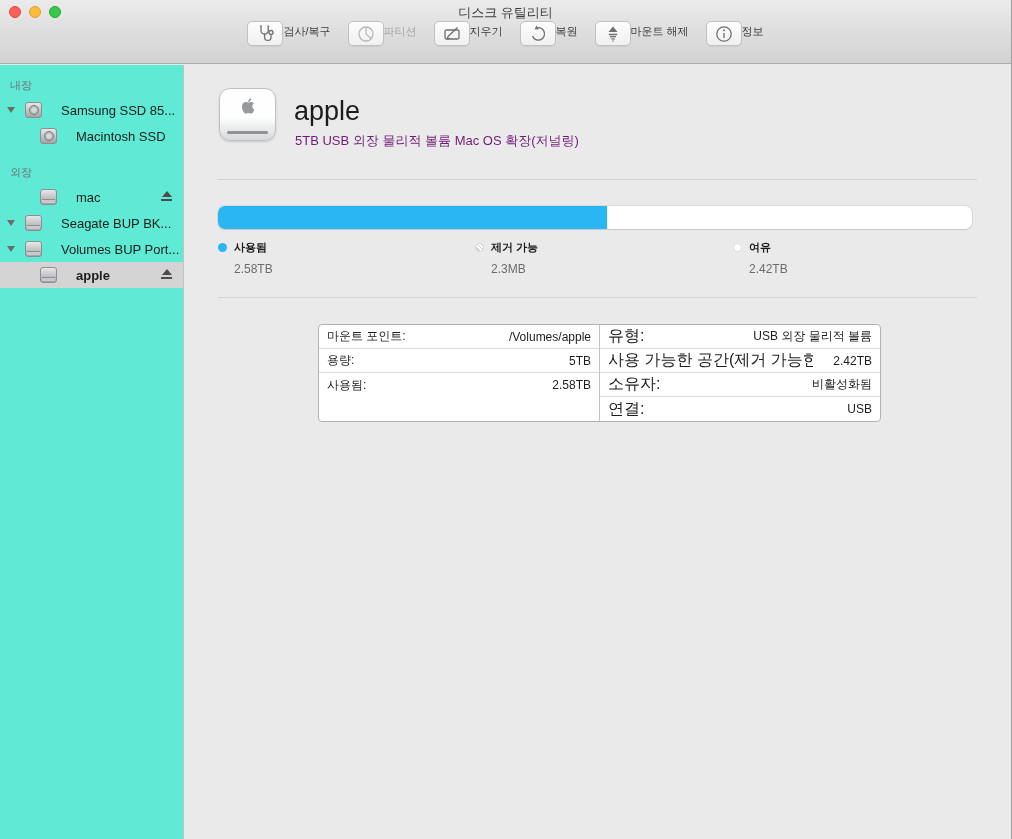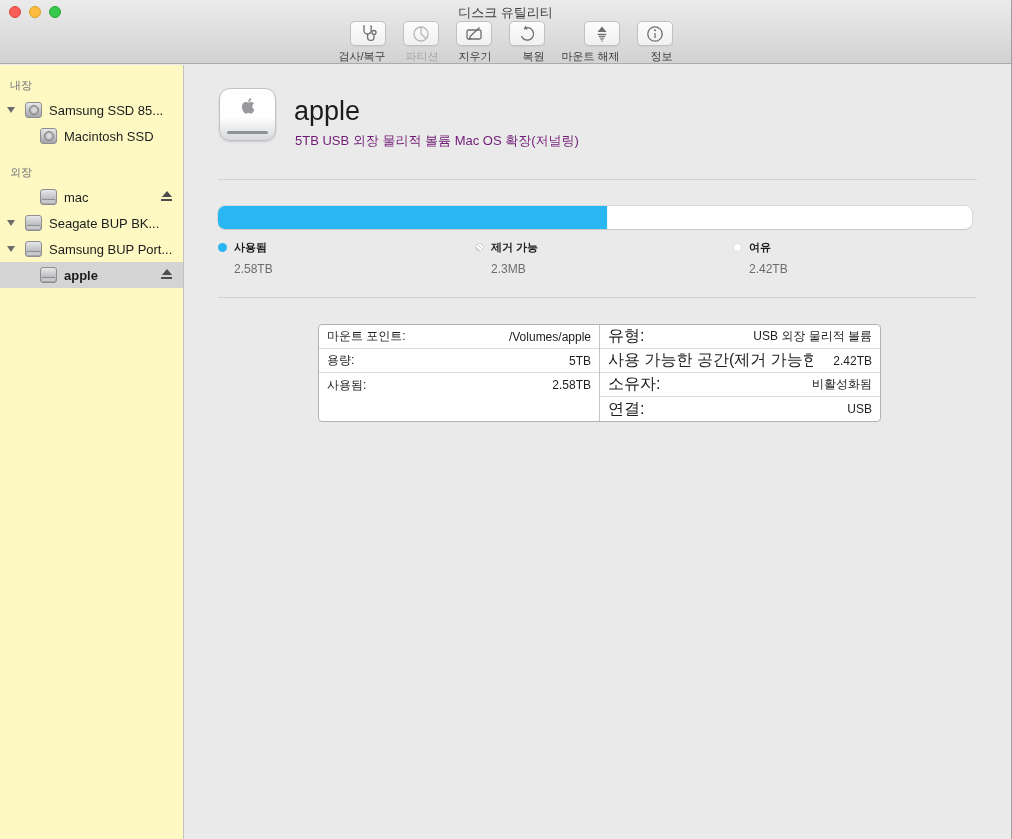--- a/index.html
+++ b/index.html
@@ -21,37 +21,37 @@
   }
   .lights { position:absolute; top:6px; left:9px; display:flex; gap:8px; }
   .light { width:12px; height:12px; border-radius:50%; }
   .light.red   { background:#f95e57; border:1px solid #e14640; }
   .light.yellow{ background:#fcbb3f; border:1px solid #dfa023; }
   .light.green { background:#36c94b; border:1px solid #24a831; }
   .toolbar {
     position:absolute; top:21px; left:0; right:0;
     display:flex; justify-content:center; gap:17px;
   }
-  .tb-item { display:flex; flex-direction:column; align-items:flex-end; }
+  .tb-item { display:flex; flex-direction:row; align-items:flex-start; }
   .tb-btn {
     min-width:35px; height:25px; padding:0 6px;
     border:1px solid #c1c1c1; border-radius:5px;
     background:linear-gradient(#fdfdfd,#f0f0f0);
     display:flex; align-items:center; justify-content:center;
     box-shadow:0 1px 1px rgba(0,0,0,.05);
   }
   .tb-label { margin-top:3px; font-size:11px; color:#383838; white-space:nowrap; }
   .tb-item.disabled .tb-label { color:#a6a6a6; }
   .tb-icon { stroke:#6f6f6f; fill:none; stroke-width:1.3; }
   .tb-item.disabled .tb-icon { stroke:#b9b9b9; }
   .tb-icon .fillpart { fill:#6f6f6f; stroke:none; }
   
   .sidebar {
     position:absolute; top:65px; left:0; bottom:0; width:184px;
-    background:#fef9c3; border-right:1px solid #c2c2c2; padding-top:9px;
+    background:#5eead4; border-right:1px solid #c2c2c2; padding-top:9px;
   }
   .section-label { margin:4px 0 4px 10px; font-size:11px; color:#72727a; font-weight:500; }
   .section-gap { height:12px; }
   .sb-row { position:relative; height:26px; display:flex; align-items:center; }
   .sb-row.selected { background:#d4d4d4; }
   .sb-row.selected .sb-name { font-weight:600; }
   .disclosure {
     position:absolute; left:7px; top:10px; width:0; height:0;
     border-left:4.5px solid transparent; border-right:4.5px solid transparent;
     border-top:6px solid #6c6c6c;
@@ -65,21 +65,21 @@
   .lv1 .drive-icon { margin-left:40px; }
   .drive-icon.internal::after {
     content:""; position:absolute; left:3px; top:2px; width:8px; height:8px;
     border-radius:50%; background:radial-gradient(#d9d9d9 30%,#909093);
     border:1px solid #7d7d81;
   }
   .drive-icon.external::after {
     content:""; position:absolute; left:1px; right:1px; bottom:1px; height:3px;
     background:#c9c9cd; border-top:1px solid #8e8e92;
   }
-  .sb-name { margin-left:7px; font-size:13px; color:#1d1d1d; white-space:nowrap; overflow:hidden; }
+  .sb-name { margin-left:19px; font-size:13px; color:#1d1d1d; white-space:nowrap; overflow:hidden; }
   .eject { position:absolute; right:11px; top:7px; width:11px; display:flex; flex-direction:column; align-items:center; }
   .eject .tri { width:0; height:0; border-left:5.5px solid transparent; border-right:5.5px solid transparent; border-bottom:6.5px solid #4c4c4c; }
   .eject .bar { width:11px; height:2px; background:#4c4c4c; margin-top:2px; }
   
   .content { position:absolute; top:65px; left:185px; right:0; bottom:0; background:#eaeaea; }
   .dev-icon {
     position:absolute; left:34px; top:23px; width:57px; height:53px;
     border-radius:11px; background:linear-gradient(#fefefe 55%,#d7d9dc);
     border:1px solid #bfc1c4; box-shadow:0 1px 2px rgba(0,0,0,.15);
   }
@@ -228,21 +228,21 @@
         </div>
     </div>
     <div class="sb-row lv0">
       <div class="disclosure"></div>
       <div class="drive-icon external"></div>
       <div class="sb-name">Seagate BUP BK...</div>
     </div>
     <div class="sb-row lv0">
       <div class="disclosure"></div>
       <div class="drive-icon external"></div>
-      <div class="sb-name">Samsung BUP Port...</div>
+      <div class="sb-name">Volumes BUP Port...</div>
     </div>
     <div class="sb-row lv1 selected">
       <div class="drive-icon external"></div>
       <div class="sb-name">apple</div>
       <div class="eject">
           <div class="tri"></div>
           <div class="bar"></div>
         </div>
     </div>
   </div>

